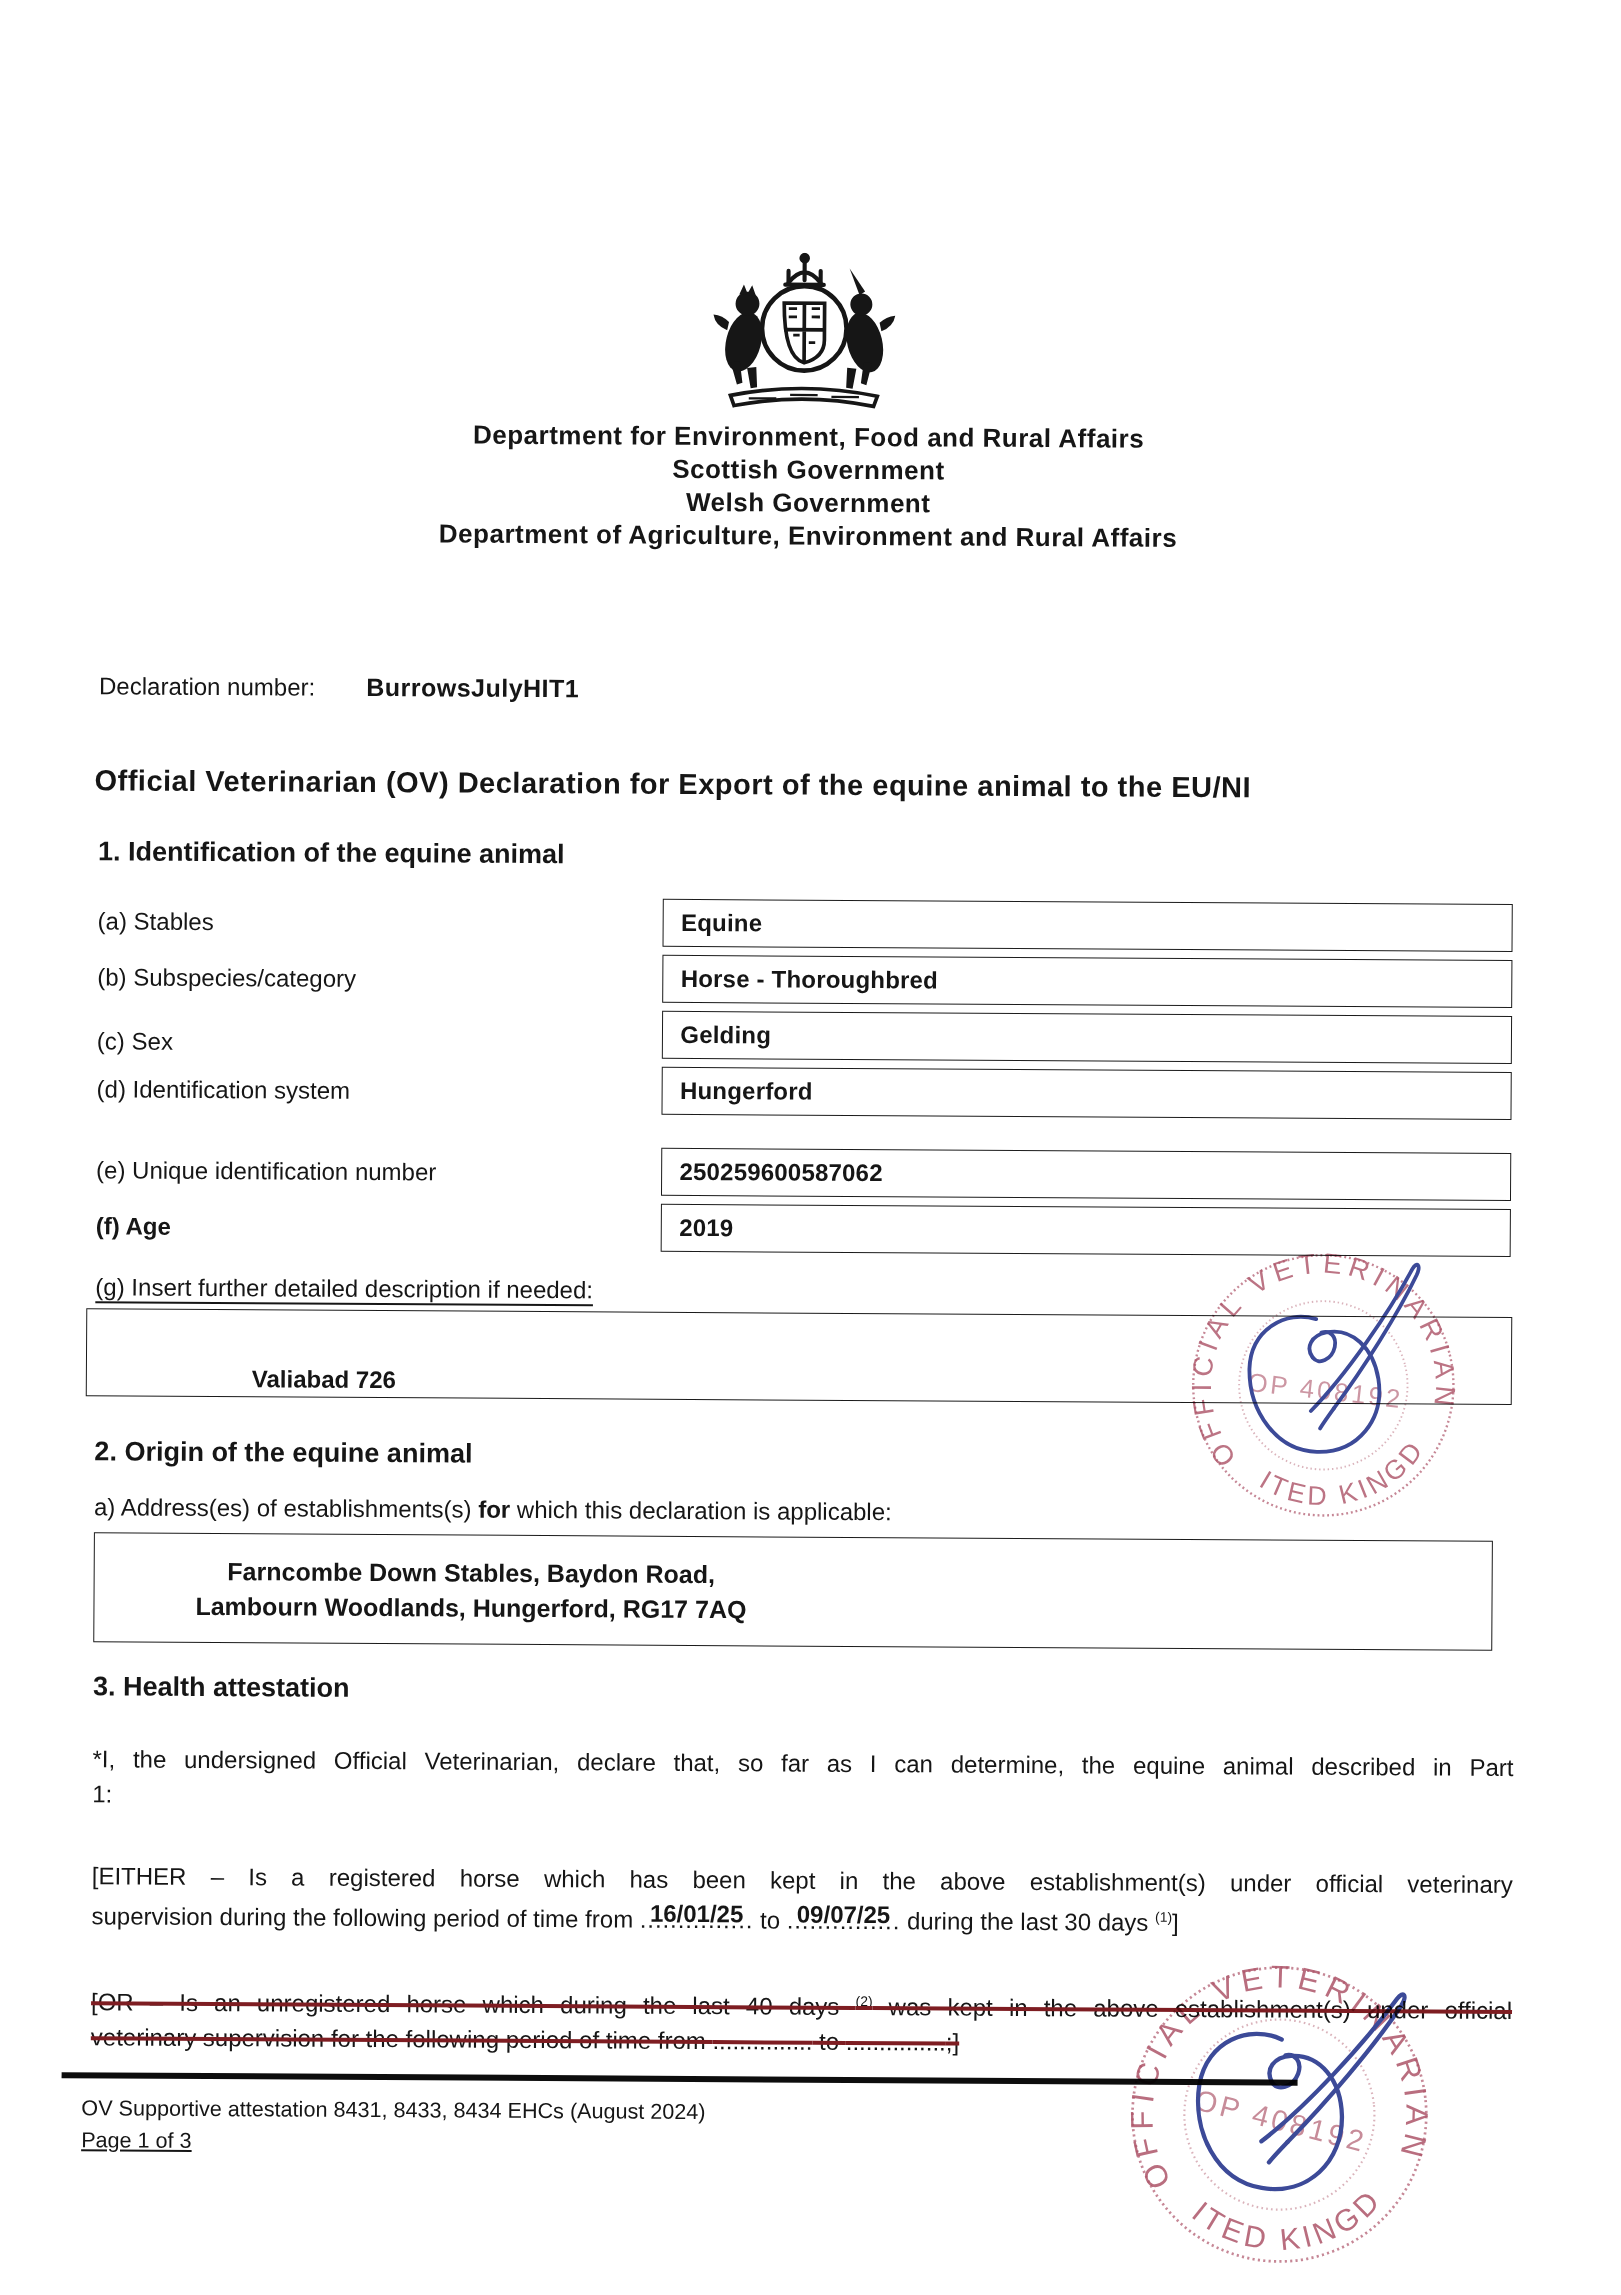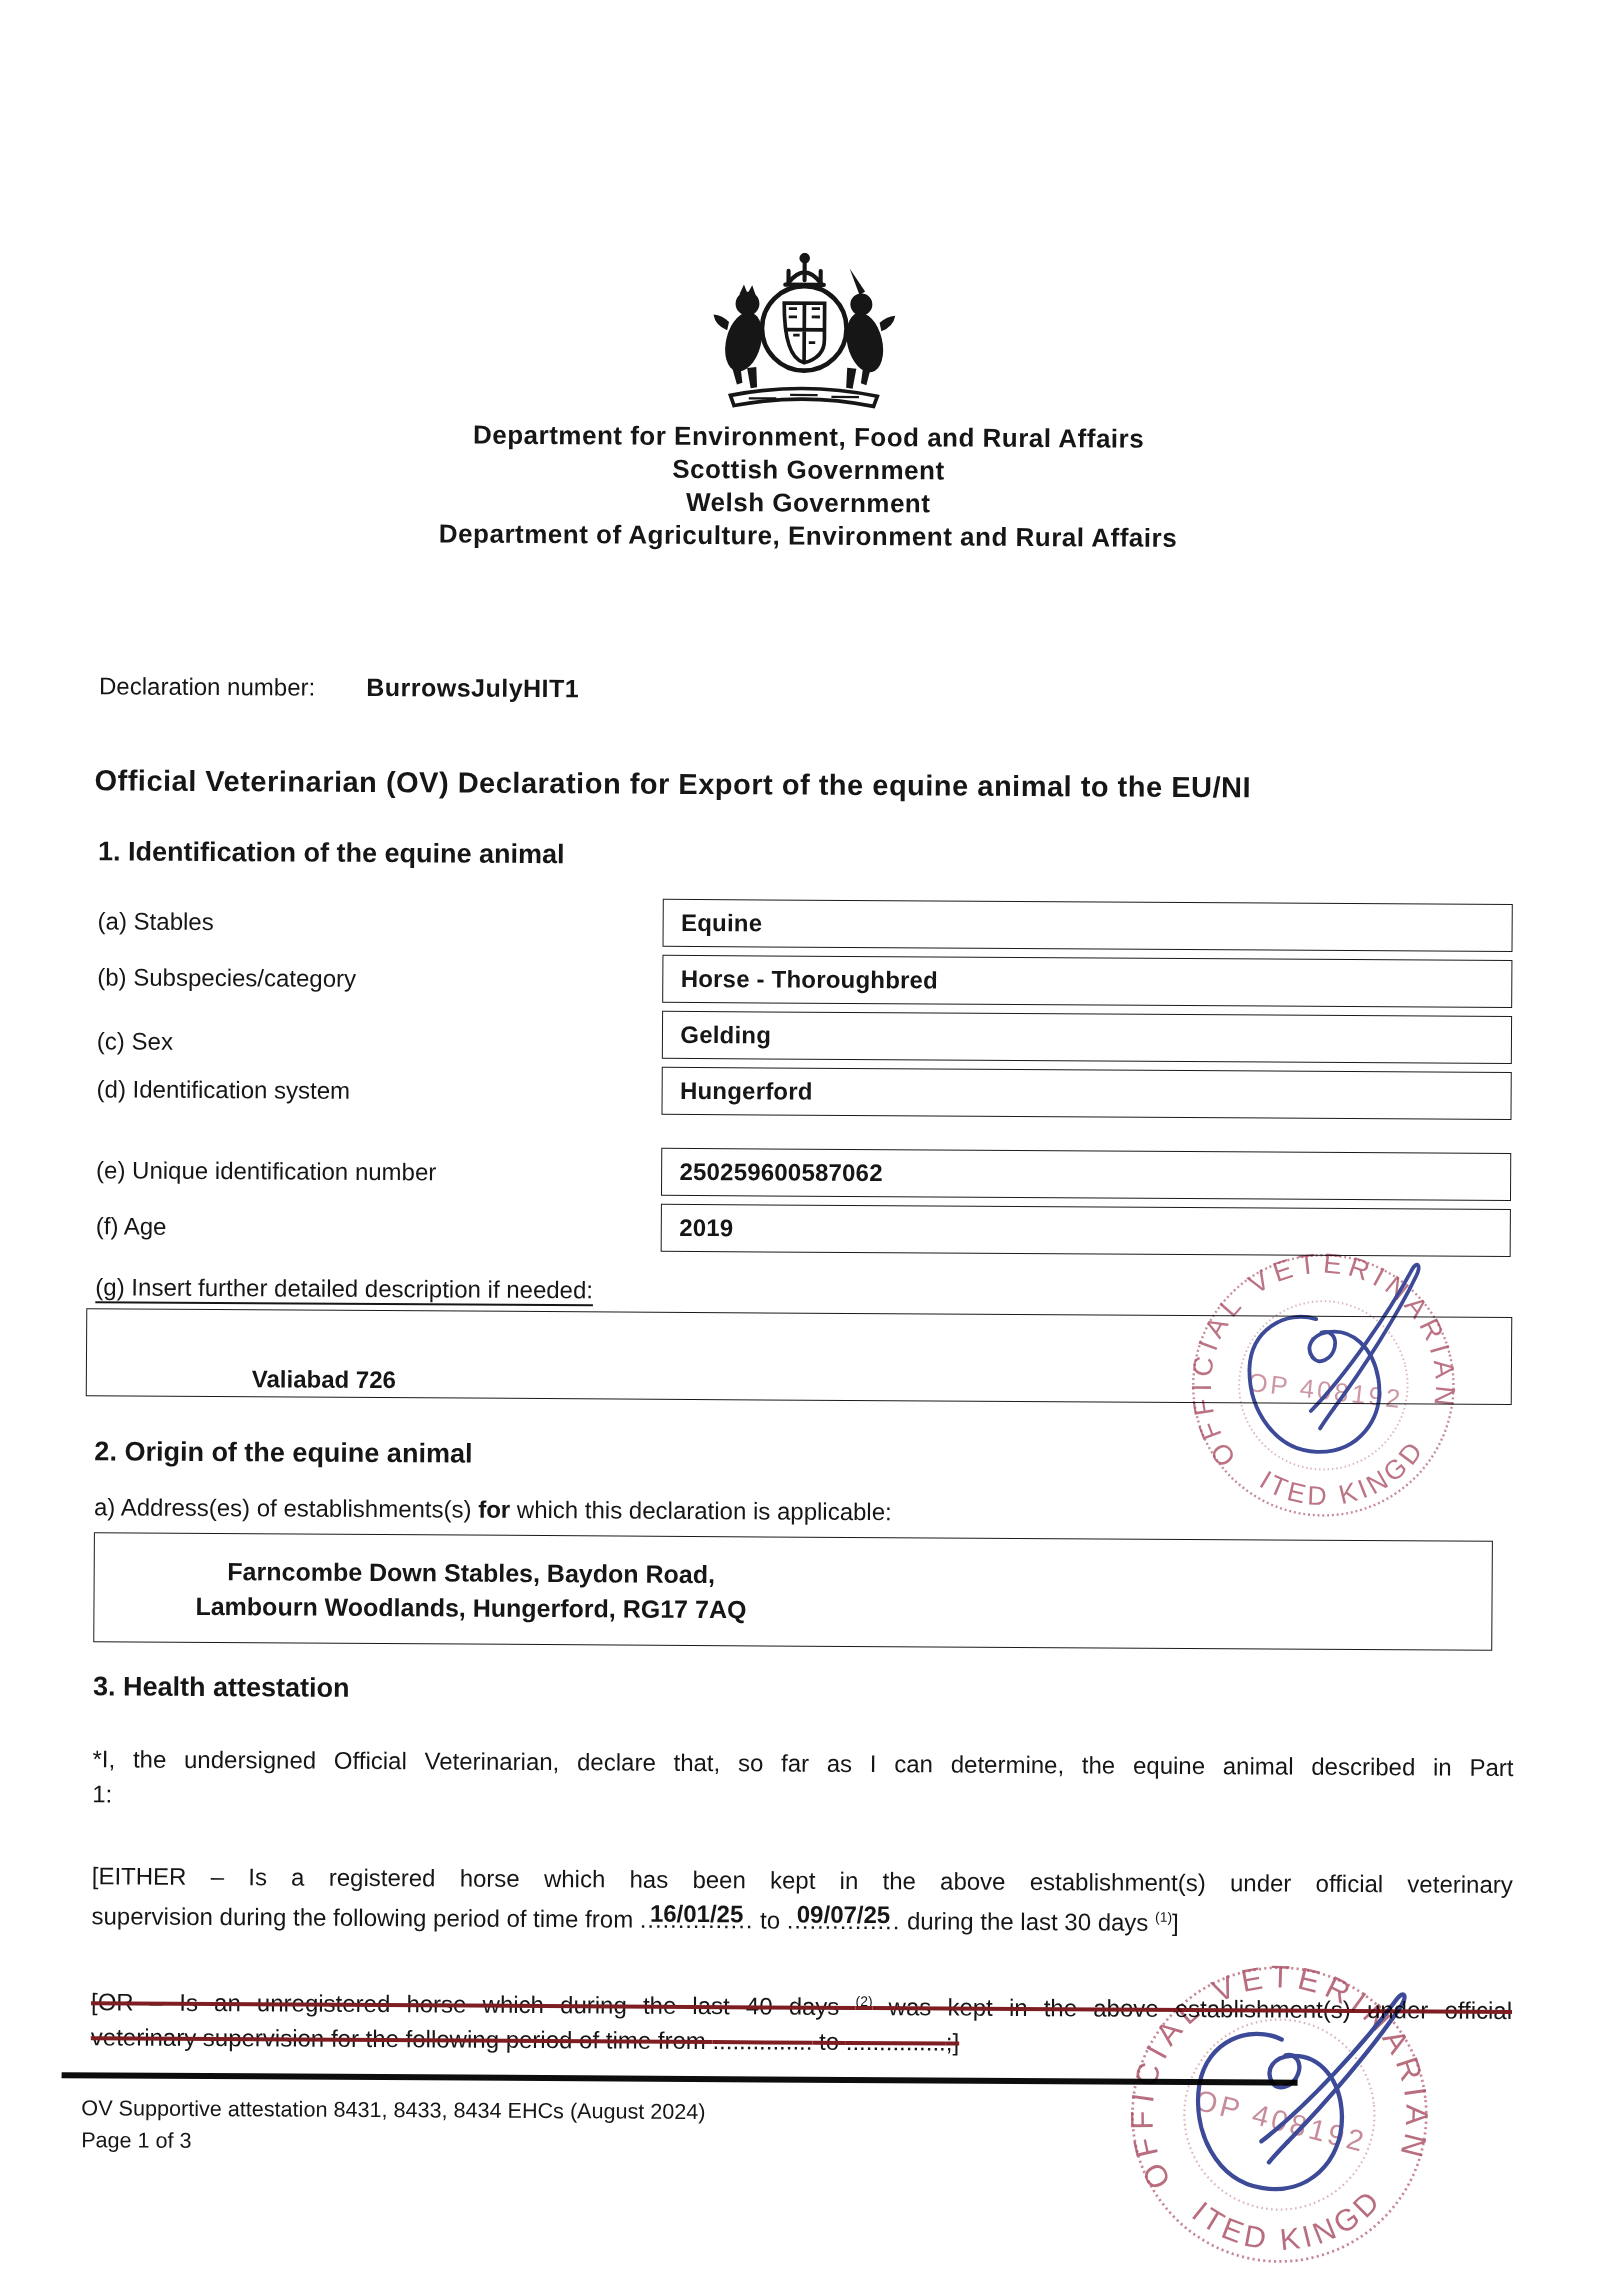--- a/index.html
+++ b/index.html
@@ -128,21 +128,21 @@
   <div class="flabel" style="top:1075px;">(d) Identification system</div>
   <div class="fbox" style="top:1063px;">
     <span class="fval">Hungerford</span>
   </div>
 
   <div class="flabel" style="top:1156px;">(e) Unique identification number</div>
   <div class="fbox" style="top:1144px;">
     <span class="fval">250259600587062</span>
   </div>
 
-  <div class="flabel" style="top:1212px;">(f) Age</div>
+  <div class="flabel" style="top:1212px;font-weight:bold;">(f) Age</div>
   <div class="fbox" style="top:1200px;">
     <span class="fval">2019</span>
   </div>
 
   <div class="glabel">(g) Insert further detailed description if needed:</div>
   <div class="gbox">
     <div class="gval">Valiabad 726</div>
   </div>
 
   <div class="sechead" style="top:1436px;">2. Origin of the equine animal</div>
@@ -174,21 +174,21 @@
     <div class="jline strike">
       <span>[OR – Is an unregistered horse which during the last 40 days </span><sup>(2)</sup><span> was kept in the above establishment(s) under official</span>
     </div>
     <div class="strike">
       <span>veterinary supervision for the following period of time from </span><span class="dots">...............</span><span> to </span><span class="dots">...............</span><span>;]</span>
     </div>
   </div>
 
   <div class="divider"></div>
   <div class="foot" style="top:2095px;">OV Supportive attestation 8431, 8433, 8434 EHCs (August 2024)</div>
-  <div class="foot" style="top:2127px;">Page 1 of 3</div>
+  <div class="foot" style="top:2127px;text-decoration:underline;">Page 1 of 3</div>
 
   <svg width="0" height="0" style="position:absolute">
     <defs>
       <path id="tp-top" d="M 96.5,417.5 A 235,235 0 1 1 503.5,417.5" fill="none"></path>
       <path id="tp-bot" d="M 123,477 A 250,250 0 0 0 477,477" fill="none"></path>
       <g id="sig" fill="none" stroke="#2b3a8f" stroke-width="8" stroke-linecap="round">
         <path d="M318 162 C262 128 180 150 158 230 C136 315 172 410 254 432 C338 455 408 398 415 314 C420 248 386 196 332 194 C300 193 282 214 292 238"></path>
         <path d="M292 238 C300 258 330 252 342 228 C352 207 340 190 322 192"></path>
         <path d="M262 346 C352 290 470 184 538 108 C552 93 558 104 544 122 C486 193 390 285 310 352"></path>
         <path d="M310 352 C296 364 282 376 272 386"></path>

